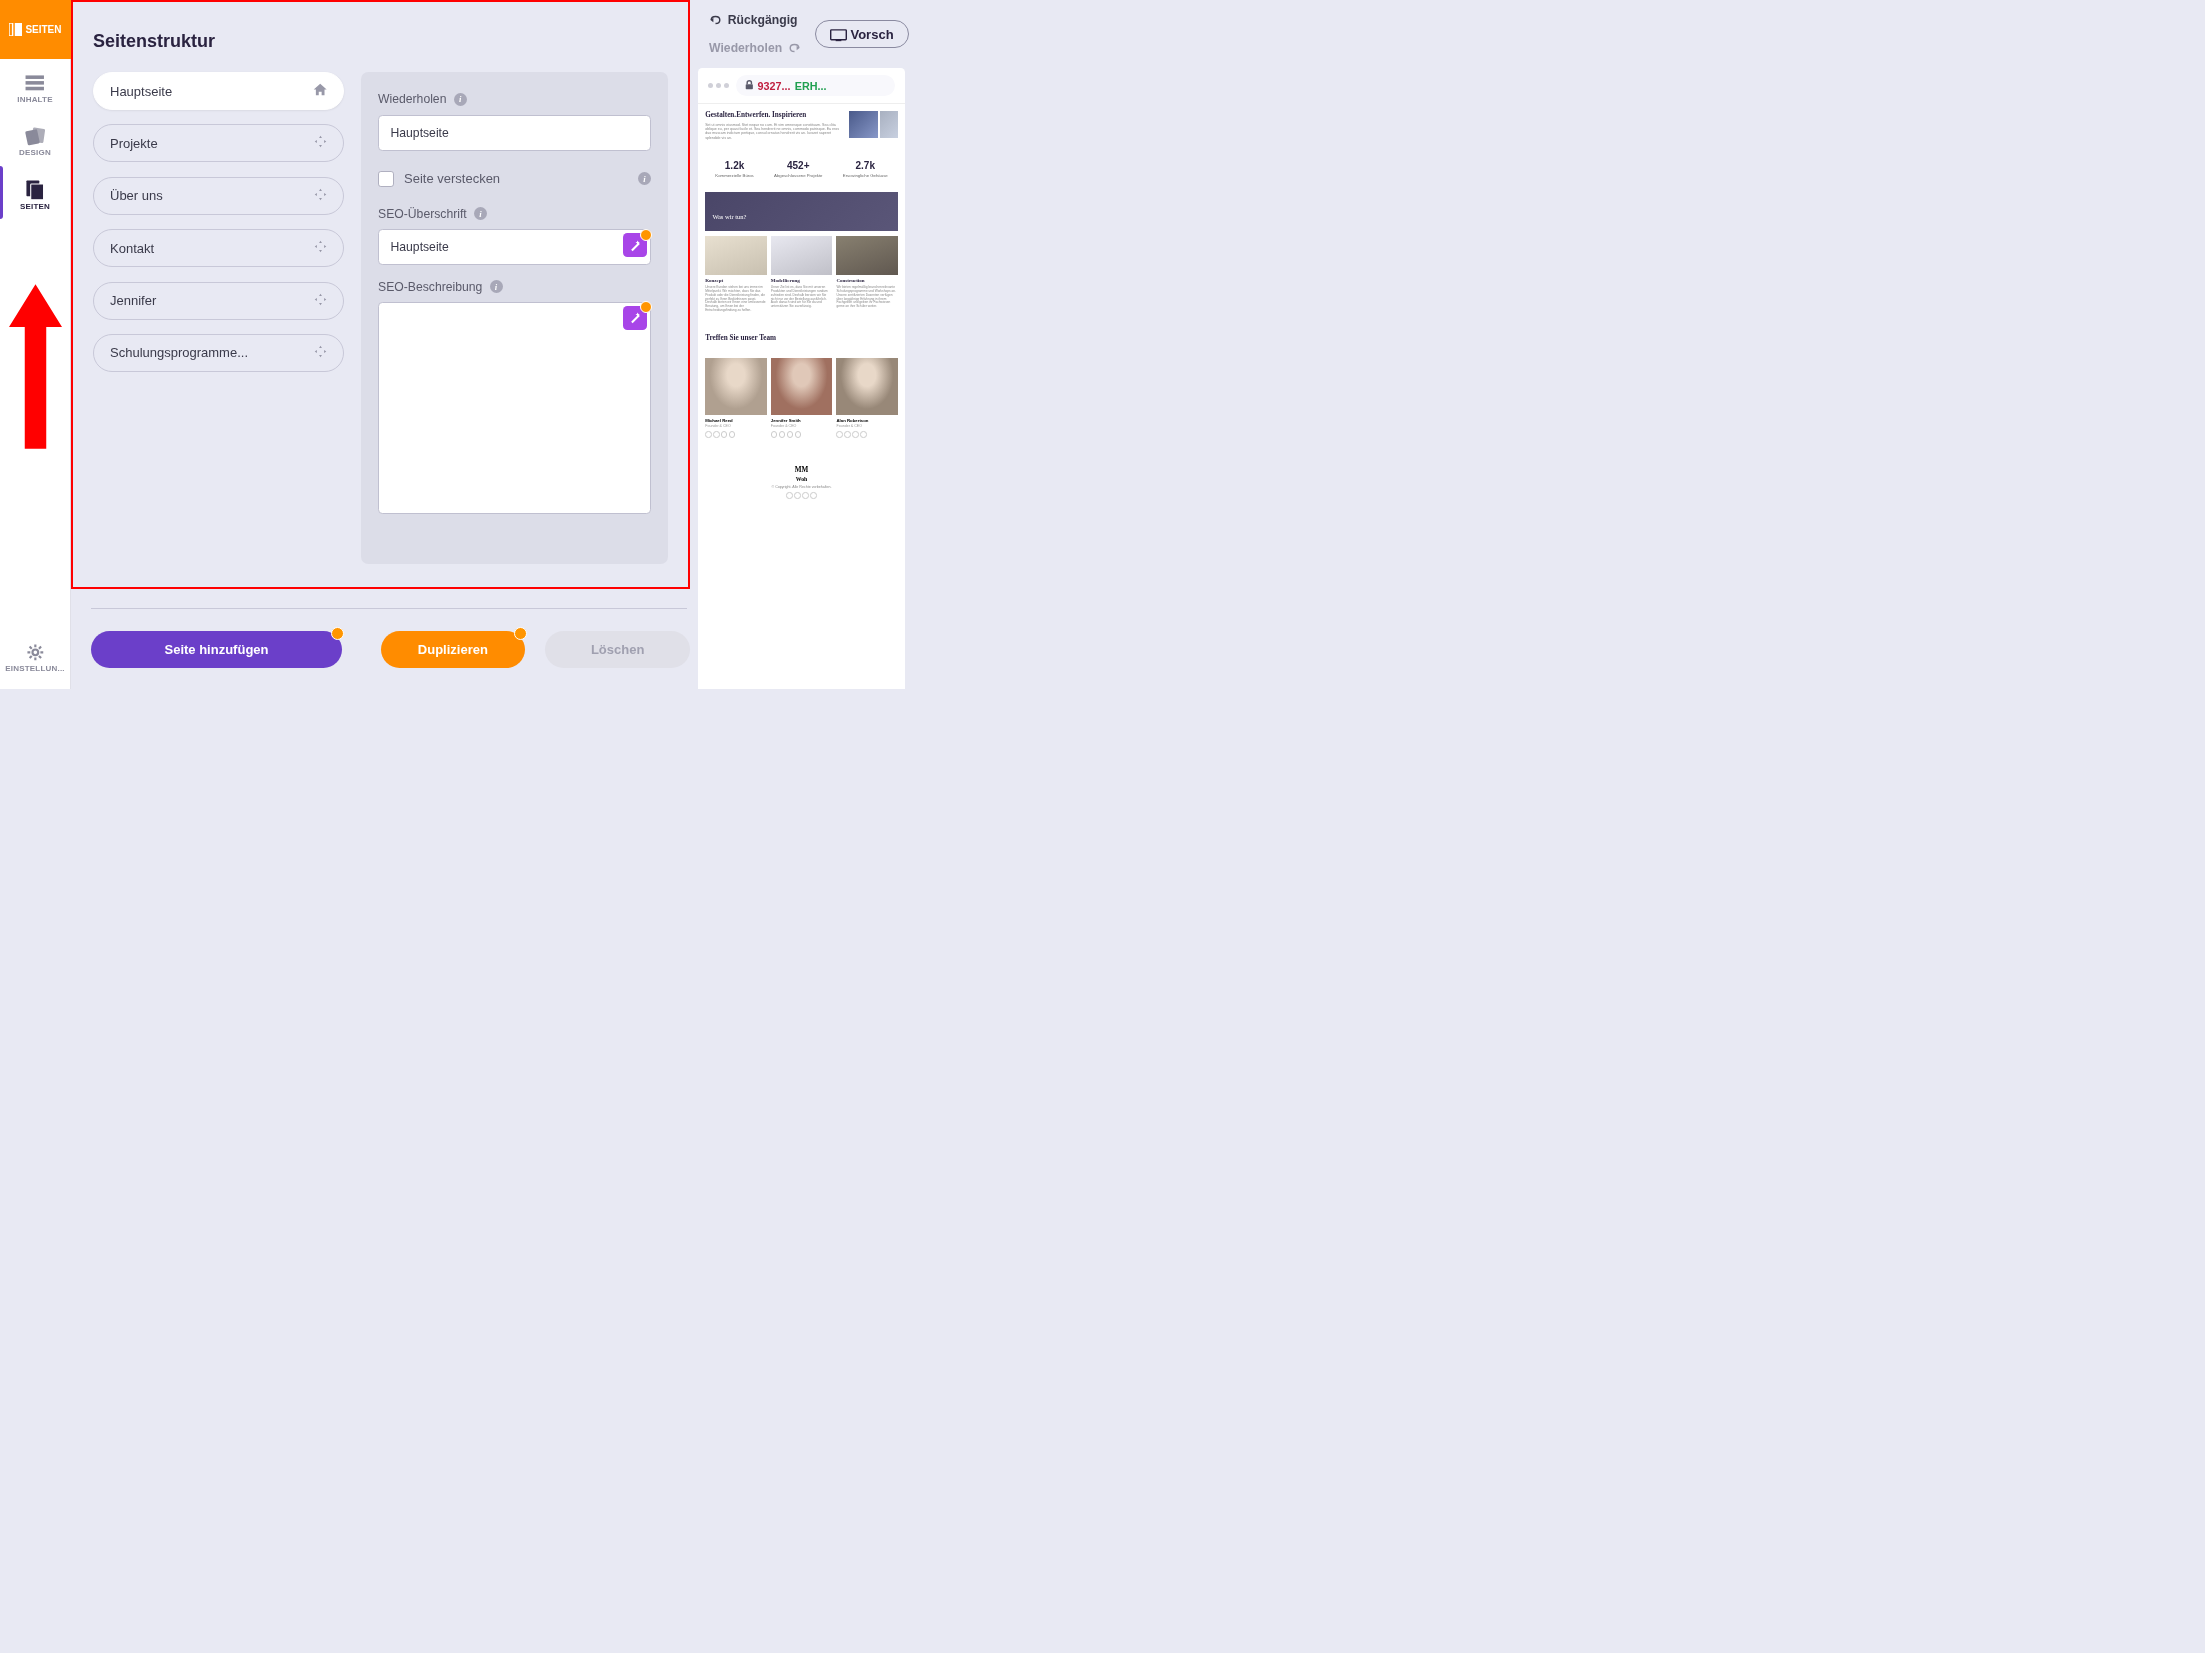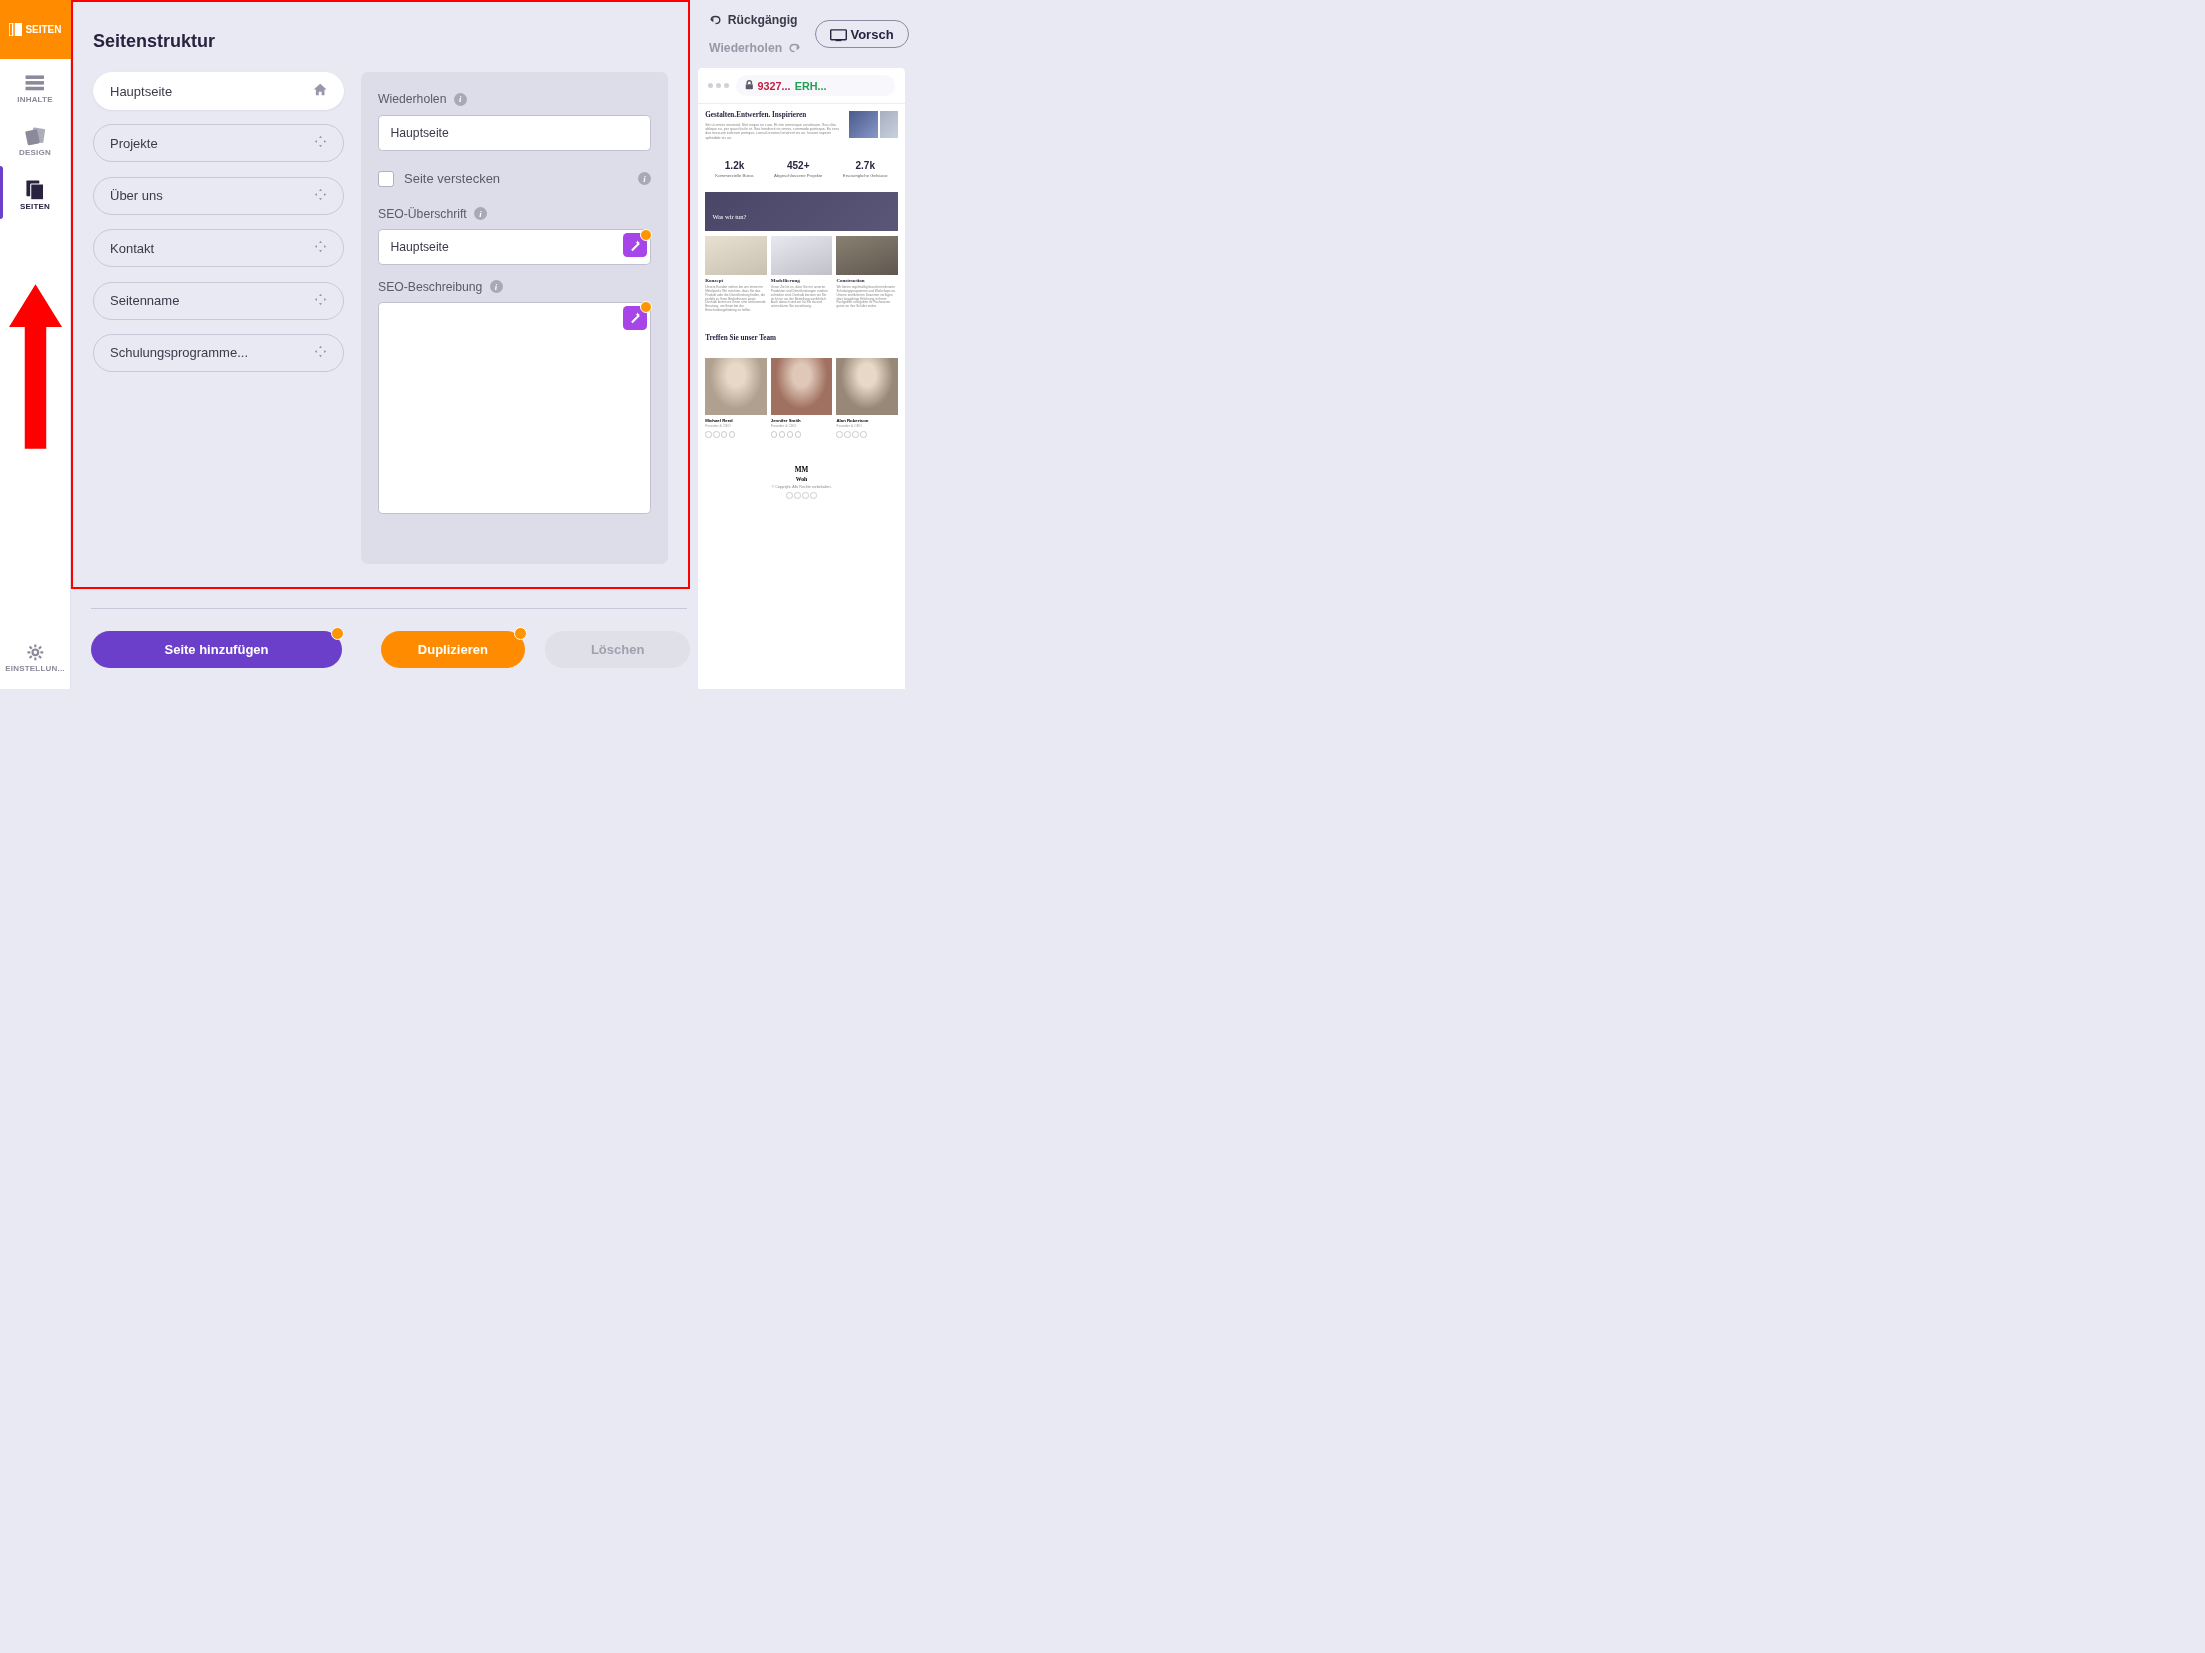--- a/index.html
+++ b/index.html
@@ -209,21 +209,21 @@
               <path d="M9 1l2 3h-4zM9 17l-2-3h4zM1 9l3-2v4zM17 9l-3 2v-4z" fill="currentColor"></path>
             </svg></span>
       </div>
       <div class="page-item">
         <span>Kontakt</span>
         <span class="item-icon"><svg width="13" height="13" viewBox="0 0 18 18">
               <path d="M9 1l2 3h-4zM9 17l-2-3h4zM1 9l3-2v4zM17 9l-3 2v-4z" fill="currentColor"></path>
             </svg></span>
       </div>
       <div class="page-item">
-        <span>Seitenname</span>
+        <span>Jennifer</span>
         <span class="item-icon"><svg width="13" height="13" viewBox="0 0 18 18">
               <path d="M9 1l2 3h-4zM9 17l-2-3h4zM1 9l3-2v4zM17 9l-3 2v-4z" fill="currentColor"></path>
             </svg></span>
       </div>
       <div class="page-item">
         <span>Schulungsprogramme...</span>
         <span class="item-icon"><svg width="13" height="13" viewBox="0 0 18 18">
               <path d="M9 1l2 3h-4zM9 17l-2-3h4zM1 9l3-2v4zM17 9l-3 2v-4z" fill="currentColor"></path>
             </svg></span>
       </div>

